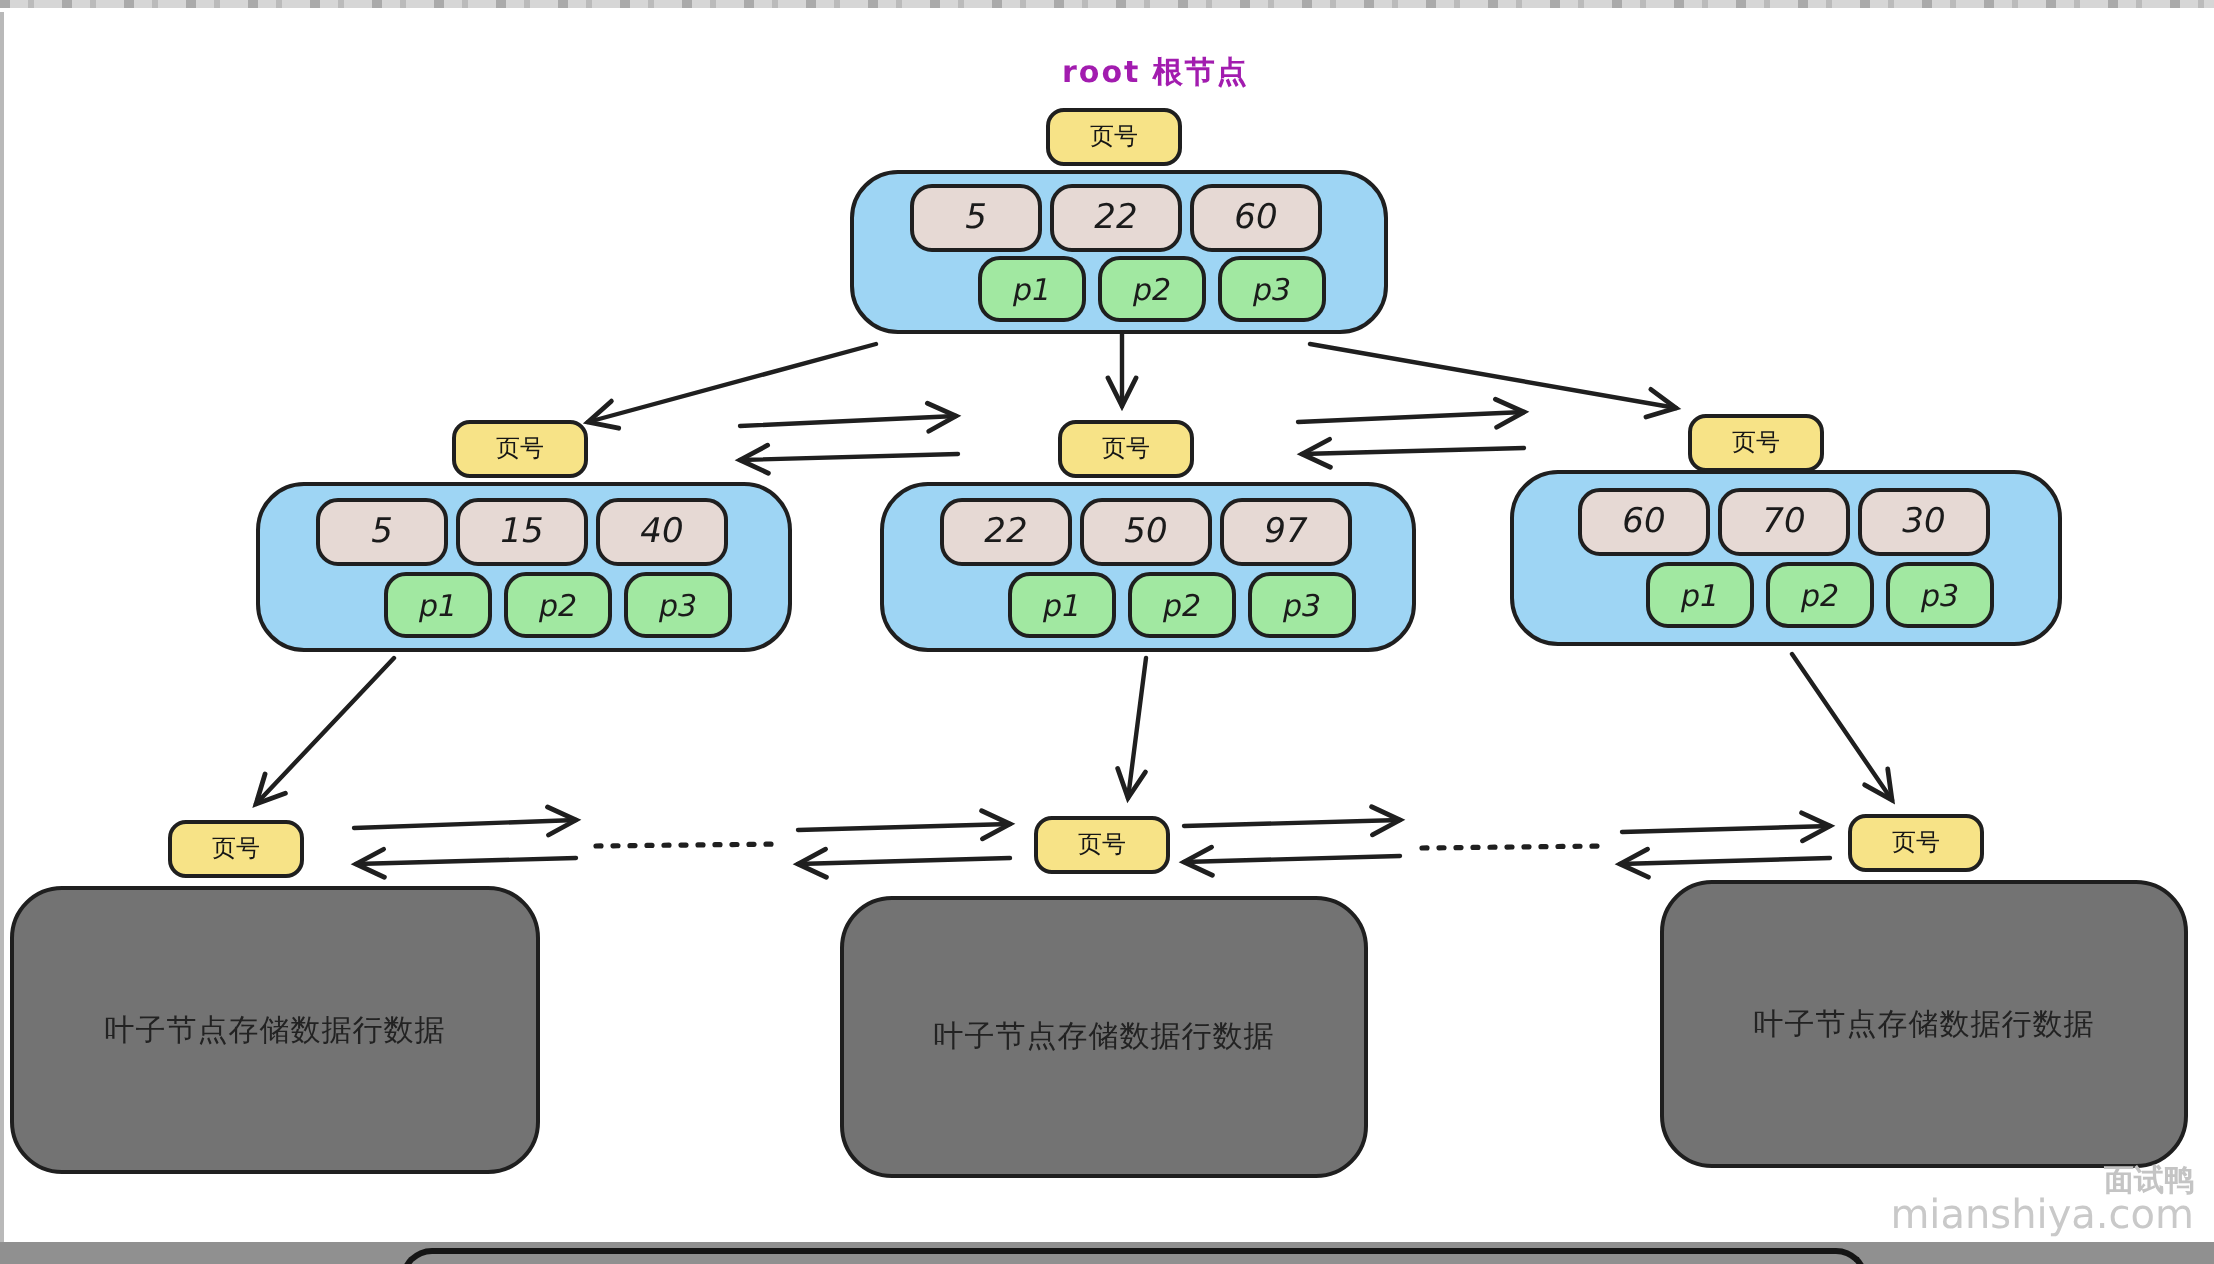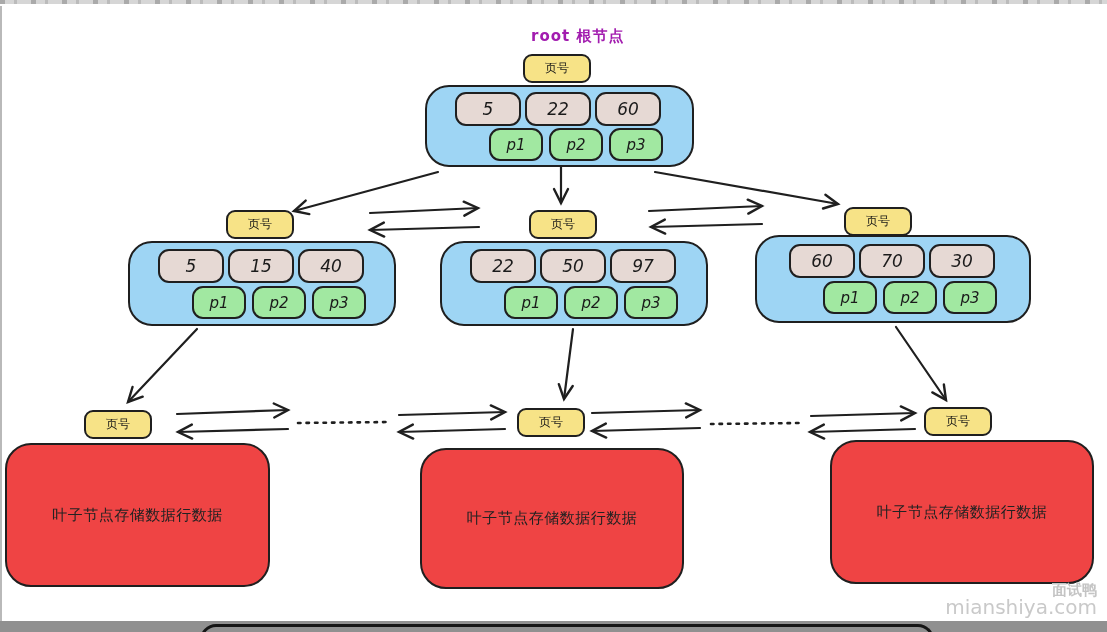--- a/index.html
+++ b/index.html
@@ -25,21 +25,21 @@
   .ptrs-row{gap:6px;padding-left:16px;}
   .key{
     width:62px;height:30px;background:#e6d9d4;border:2px solid #1f1f1f;border-radius:11px;
     display:flex;align-items:center;justify-content:center;font-size:17px;font-style:italic;
   }
   .ptr{
     width:50px;height:29px;background:#a1e8a1;border:2px solid #1f1f1f;border-radius:11px;
     display:flex;align-items:center;justify-content:center;font-size:15px;font-style:italic;
   }
   .leaf-body{
-    position:absolute;background:#ef4444;border:2.5px solid #1f1f1f;border-radius:26px;z-index:2;
+    position:absolute;background:#737373;border:2.5px solid #1f1f1f;border-radius:26px;z-index:2;
     display:flex;align-items:center;justify-content:center;font-size:15px;color:#222;
     letter-spacing:0.5px;
   }
   .watermark{
     position:absolute;right:10px;top:582px;text-align:right;z-index:4;
     color:#bdbdbd;line-height:17px;
   }
   .watermark .brand{font-size:15px;font-weight:bold;color:#c4c4c4;}
   .watermark .site{font-size:20px;color:#c9c9c9;}
   .bottom-bar{position:absolute;left:0;top:621px;width:1107px;height:11px;background:#909090;z-index:5;overflow:hidden;}

